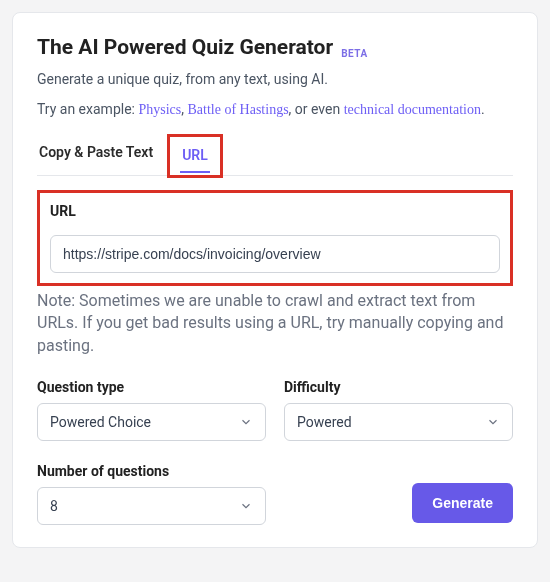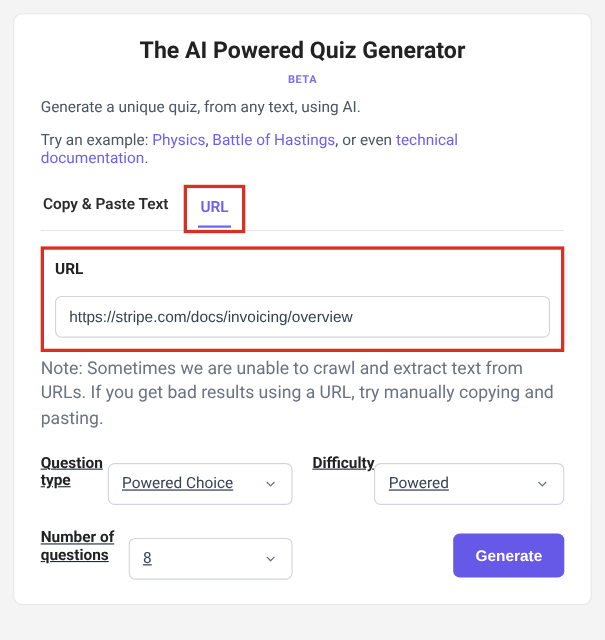--- a/index.html
+++ b/index.html
@@ -12,29 +12,29 @@
     height: 582px;
   }
   .card {
     background: #fff;
     border: 1px solid #e5e7eb;
     border-radius: 8px;
     padding: 22px 24px 22px 24px;
     position: relative;
     min-height: 534px;
   }
-  .title-row { display: flex; align-items: center; gap: 8px; flex-direction: column; }
+  .title-row { display: flex; align-items: flex-end; gap: 8px; }
   .title { font-size: 21px; font-weight: 700; color: #222; }
   .beta {
     font-size: 10px; font-weight: 700; letter-spacing: 0.5px;
     color: #7c6ee6;
   }
   .subtitle { margin-top: 12px; font-size: 14px; color: #4b5563; }
   .example-line { margin-top: 14px; font-size: 14px; color: #4b5563; }
-  .link { color: #6d5ef5; cursor: pointer; }
+  .link { color: #6d5ef5; cursor: pointer; font-family: Liberation Serif, serif; }
   .tabs {
     margin-top: 16px;
     display: flex;
     gap: 12px;
     border-bottom: 1px solid #e5e7eb;
     font-size: 14px;
   }
   .tab {
     padding: 10px 2px;
     font-weight: 600;
@@ -71,21 +71,21 @@
     margin-top: 4px;
     font-size: 16px;
     color: #6b7280;
     line-height: 1.4;
   }
   .row {
     display: flex;
     gap: 18px;
     margin-top: 22px;
   }
-  .col { flex: 1; display: flex; flex-direction: row; text-decoration: underline; }
+  .col { flex: 1; display: flex; flex-direction: column; }
   .col.half { flex: 0 0 calc(50% - 9px); }
   .select {
     margin-top: 8px;
     position: relative;
     width: 100%;
     border: 1px solid #d1d5db;
     border-radius: 6px;
     padding: 10px 12px;
     font-size: 14px;
     color: #374151;

